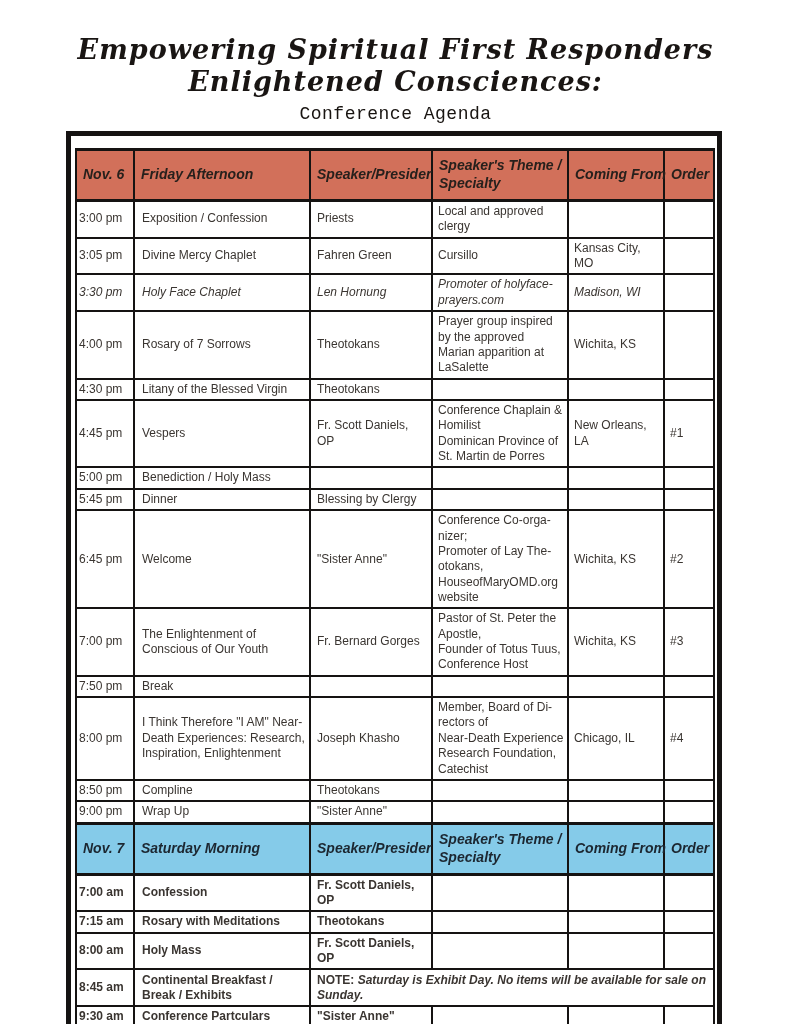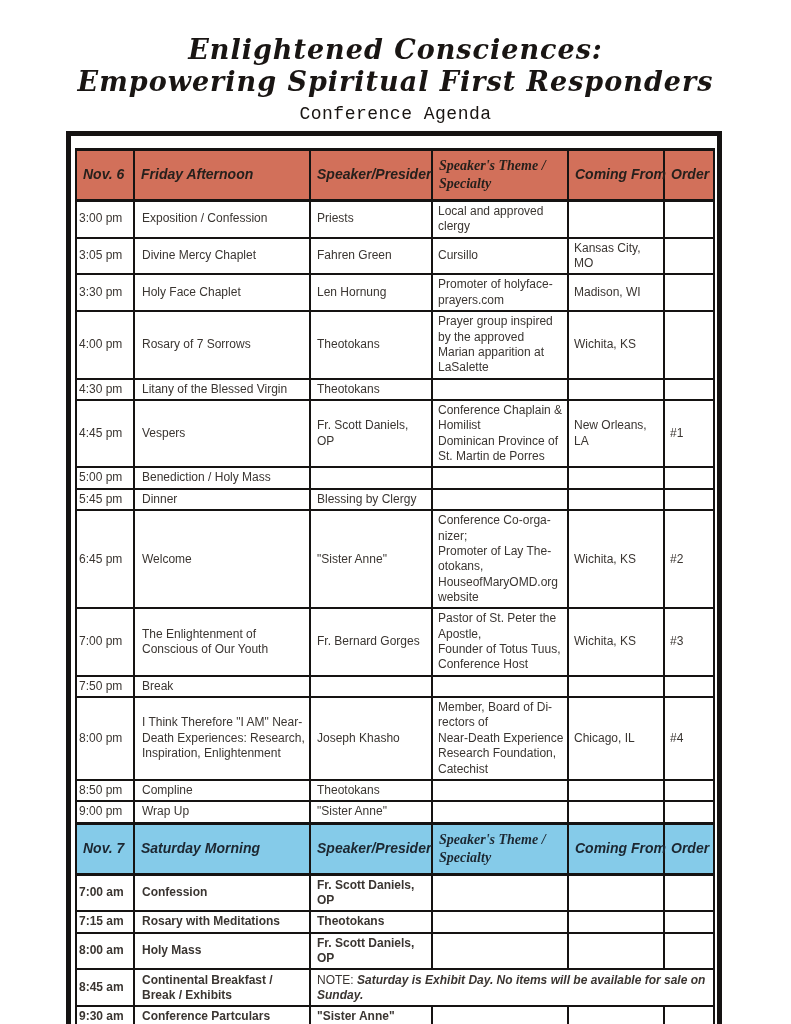--- a/index.html
+++ b/index.html
@@ -32,42 +32,42 @@
   col.c-order{width:50px;}
   .agenda th,.agenda td{
     border:2px solid #151312;vertical-align:middle;
     padding:2px 3px 2px 5px;line-height:1.28;text-align:left;
   }
   .agenda th{
     font-style:italic;font-weight:bold;font-size:14px;color:#27201c;
     height:44px;white-space:nowrap;padding-left:6px;
     border-bottom-width:3px;border-top-width:3px;
   }
-  th.th-theme{white-space:pre-line;font-family:Liberation Serif, serif;}
+  th.th-theme{white-space:pre-line;}
   tr.hdr-friday th{background:#d2705a;}
   tr.hdr-saturday th{background:#85cbe9;color:#1c2731;}
   td.time-cell{padding-left:2px;white-space:nowrap;}
   td.event-cell{padding-left:7px;white-space:pre-line;}
   td.speaker-cell{padding-left:6px;}
   td.theme-cell{white-space:pre-line;padding-left:5px;}
   td.coming-cell{padding-left:5px;}
   td.order-cell{padding-left:5px;}
   tr.sat-row td{font-weight:600;}
   td.note-cell{padding-left:6px;font-size:12px;}
-  .note-prefix{font-weight:normal;}
+  .note-prefix{font-weight:bold;}
   .note-text{font-weight:bold;font-style:italic;}
 </style>
 </head>
 <body>
 
 <div class="page">
 
   <div class="titles">
+    <div class="script-title">Empowering Spiritual First Responders</div>
     <div class="script-title">Enlightened Consciences:</div>
-    <div class="script-title">Empowering Spiritual First Responders</div>
     <div class="subtitle">Conference Agenda</div>
   </div>
 
   <div class="frame">
     <table class="agenda">
       <colgroup>
         <col class="c-time">
           <col class="c-event">
           <col class="c-speaker">
         <col class="c-theme">
@@ -96,21 +96,21 @@
             <td class="order-cell"></td>
           </tr>
           <tr style="height: 19px;">
             <td class="time-cell">3:05 pm</td>
             <td class="event-cell">Divine Mercy Chaplet</td>
             <td class="speaker-cell">Fahren Green</td>
             <td class="theme-cell">Cursillo</td>
             <td class="coming-cell">Kansas City, MO</td>
             <td class="order-cell"></td>
           </tr>
-          <tr style="height: 37px;">
+          <tr style="height: 37px; font-style: italic;">
             <td class="time-cell">3:30 pm</td>
             <td class="event-cell">Holy Face Chaplet</td>
             <td class="speaker-cell">Len Hornung</td>
             <td class="theme-cell">Promoter of holyface-
 prayers.com</td>
             <td class="coming-cell">Madison, WI</td>
             <td class="order-cell"></td>
           </tr>
           <tr style="height: 65px;">
             <td class="time-cell">4:00 pm</td>

